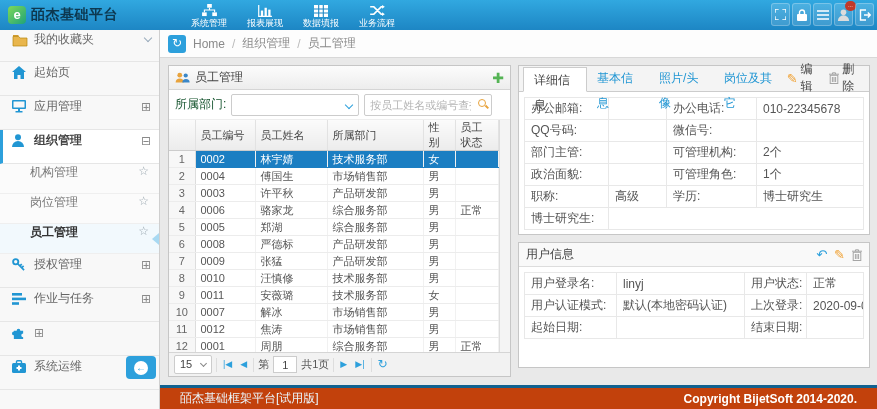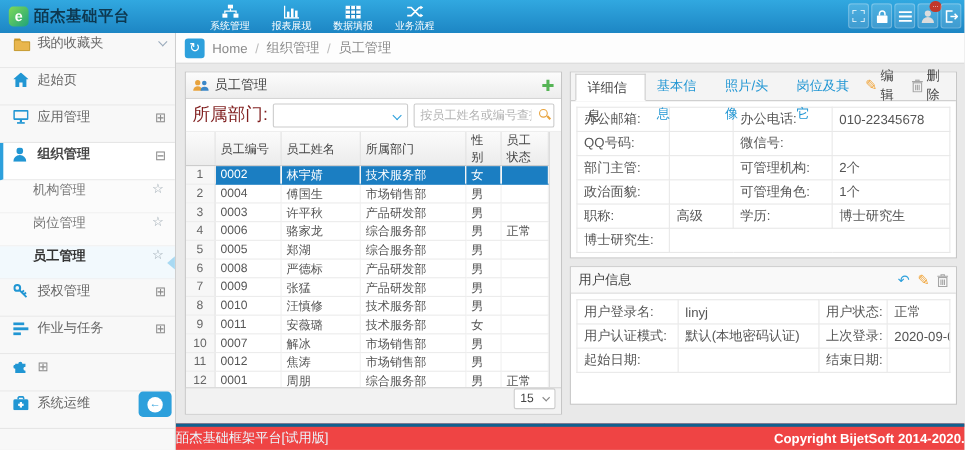--- a/index.html
+++ b/index.html
@@ -59,21 +59,21 @@
   
   .panel { position:absolute; background:#fff; border:1px solid #c6c6c6; }
 
   
   .emp-panel { left:168px; top:65px; width:343px; height:312px; }
   .p-head { height:24px; background:linear-gradient(#fcfcfc,#ededed); border-bottom:1px solid #d5d5d5;
     display:flex; align-items:center; padding:0 6px; }
   .p-head .p-title { flex:1; color:#444; font-size:12px; margin-left:5px; }
   .add-btn { color:#55b455; font-size:14px; font-weight:bold; cursor:pointer; line-height:14px; }
   .filter-row { height:30px; display:flex; align-items:center; padding:0 6px; gap:5px; border-bottom:1px solid #eee; }
-  .filter-lb { color:#7f1d1d; font-size:16px; white-space:nowrap; }
+  .filter-lb { color:#14532d; font-size:12px; white-space:nowrap; }
   .sel { position:relative; height:22px; border:1px solid #ccc; border-radius:2px; background:#fff; cursor:pointer; }
   .dept-sel { width:128px; }
   .sel .sel-chev { position:absolute; right:6px; top:7px; width:6px; height:6px;
     border-right:1.5px solid #2da0dc; border-bottom:1.5px solid #2da0dc; transform:rotate(45deg); }
   .search-wrap { position:relative; }
   .search-input { width:128px; height:22px; border:1px solid #ccc; border-radius:2px; padding:0 20px 0 5px;
     font-size:11px; color:#555; font-family:inherit; outline:none; }
   .search-input::placeholder { color:#b3b3b3; }
   .mag { position:absolute; right:6px; top:5px; width:8px; height:8px; border:1.6px solid #e8a33d; border-radius:50%; }
   .mag::after { content:""; position:absolute; left:6px; top:6px; width:4px; height:1.6px; background:#e8a33d; transform:rotate(45deg); }
@@ -82,21 +82,21 @@
   .scroll-strip { position:absolute; top:0; right:0; bottom:0; width:11px; background:#f4f4f4; border-left:1px solid #ddd; }
   table.grid { width:330px; border-collapse:collapse; table-layout:fixed; font-size:11px; }
   table.grid th { height:21px; background:linear-gradient(#fbfbfb,#ececec); border-bottom:1px solid #ccc;
     border-right:1px solid #e2e2e2; font-weight:normal; color:#444; text-align:left; padding:0 5px; }
   table.grid td { height:17px; border-bottom:1px solid #ececec; border-right:1px solid #f1f1f1;
     color:#555; padding:0 5px; white-space:nowrap; overflow:hidden; }
   table.grid td.num { background:#f7f7f7; color:#666; border-right:1px solid #ddd; text-align:center; padding:0 2px; }
   tr.selected td:not(.num) { background:#1b7ec2; color:#fff; border-bottom-color:#1b7ec2;margin-top:38px; }
 
   .pager { position:absolute; left:0; right:0; bottom:0; height:24px; background:#f2f2f2; border-top:1px solid #d5d5d5;
-    display:flex; align-items:flex-end; padding:0 5px; gap:4px; font-size:11px; color:#555;flex-direction:column; }
+    display:flex; align-items:center; padding:0 5px; gap:4px; font-size:11px; color:#555; }
   .size-sel { width:38px; height:19px; font-size:11px; padding-left:5px; line-height:17px; color:#444; }
   .size-sel .sel-chev { border-color:#888; top:5px; right:5px; width:5px; height:5px; }
   .pg-btn { color:#2da0dc; cursor:pointer; font-size:9px; line-height:19px; padding:0 2px; }
   .pg-sep { width:1px; height:14px; background:#ddd; }
   .page-input { width:24px; height:17px; border:1px solid #ccc; text-align:center; font-size:11px; color:#444;
     font-family:inherit; outline:none; }
   .pager-summary { margin-left:auto; color:#555; }
 
   
   .detail-panel { left:518px; top:65px; width:352px; height:170px; }
@@ -115,22 +115,22 @@
   .detail-panel col.c3 { width:90px; }
 
   .user-panel { left:518px; top:242px; width:352px; height:126px; }
   .u-head { height:24px; background:#f9f9f9; border-bottom:1px solid #ddd; display:flex; align-items:center; padding:0 7px; }
   .u-head .p-title { flex:1; color:#444; }
   .u-icons { display:flex; gap:7px; align-items:center; }
   .user-panel col.c1 { width:92px; } .user-panel col.c2 { width:128px; }
   .user-panel col.c3 { width:62px; }
 
   
-  .footer { position:absolute; left:160px; right:0; bottom:0; height:24px; background:#ef4444;
-    border-top:3px solid #11618f; display:flex; align-items:center; justify-content:space-between; padding:0 0; }
+  .footer { position:absolute; left:160px; right:0; bottom:0; height:24px; background:#c2410c;
+    border-top:3px solid #11618f; display:flex; align-items:center; justify-content:space-between; padding:0 20px; }
   .footer .f-left { color:#eaf6fd; font-size:12px; }
   .footer .f-right { color:#fff; font-size:12px; font-weight:bold; }
 
   svg { display:block; }
 </style>
 </head>
 <body>
 
 <div id="app">
 

